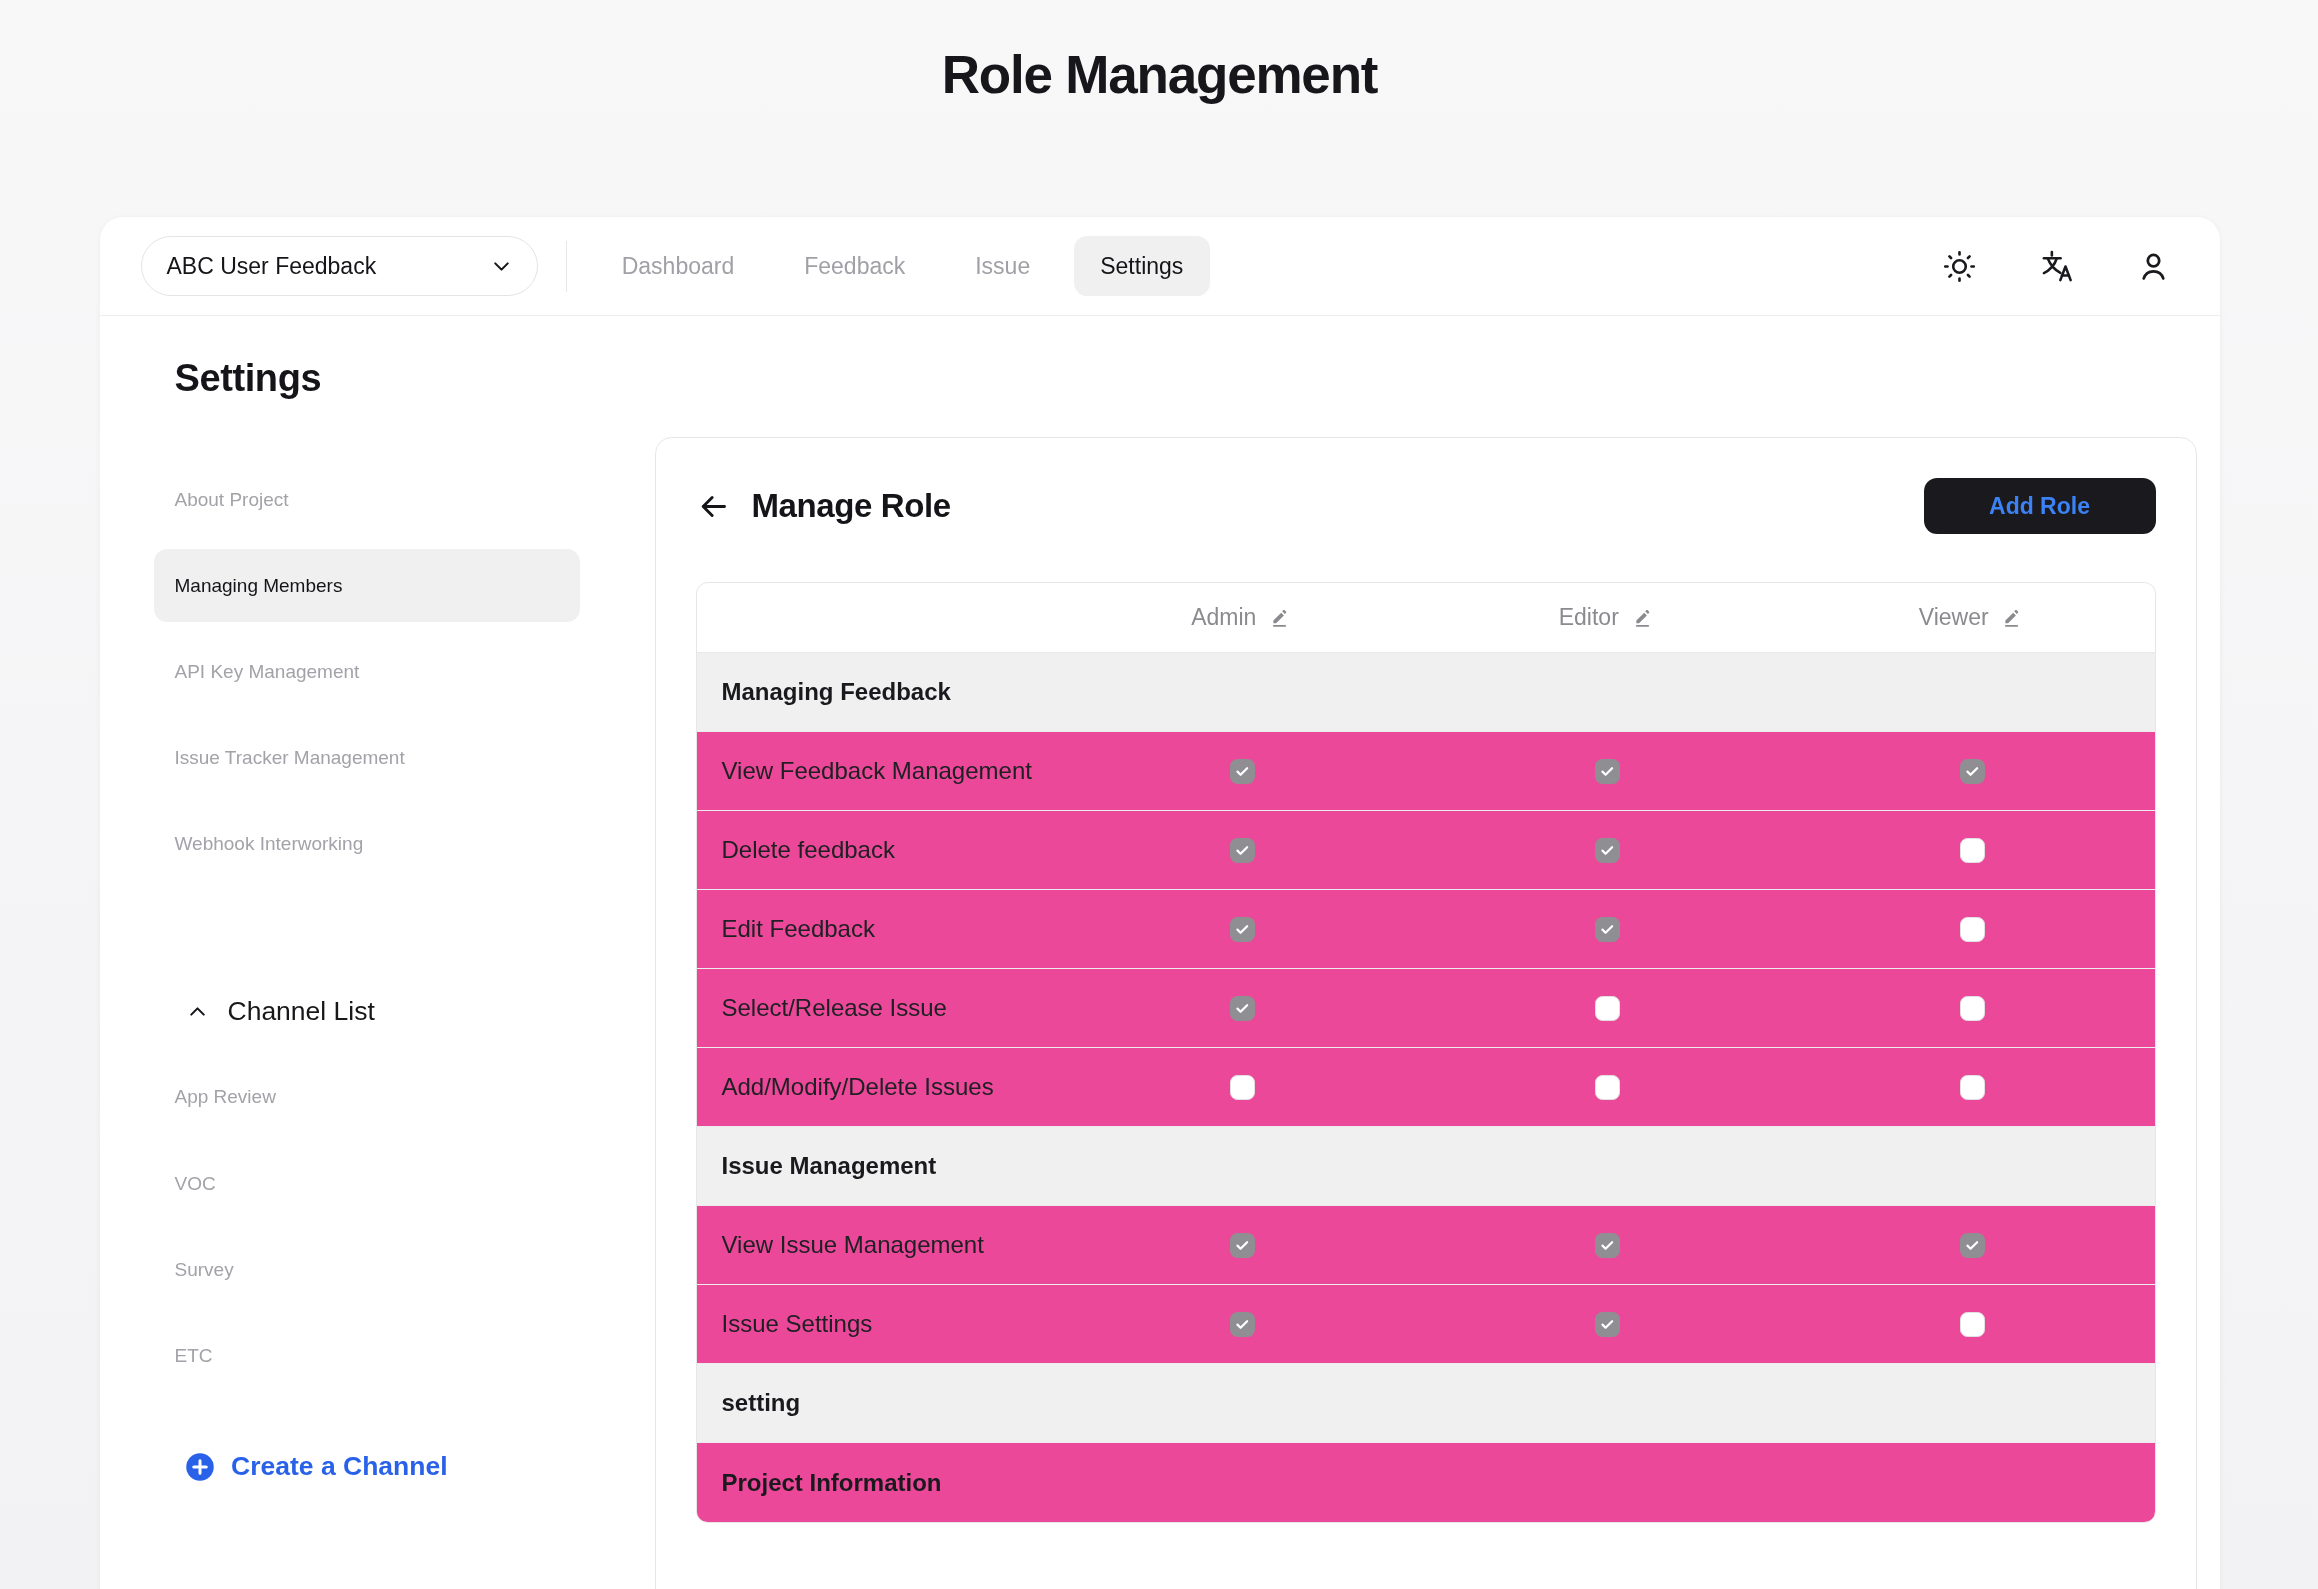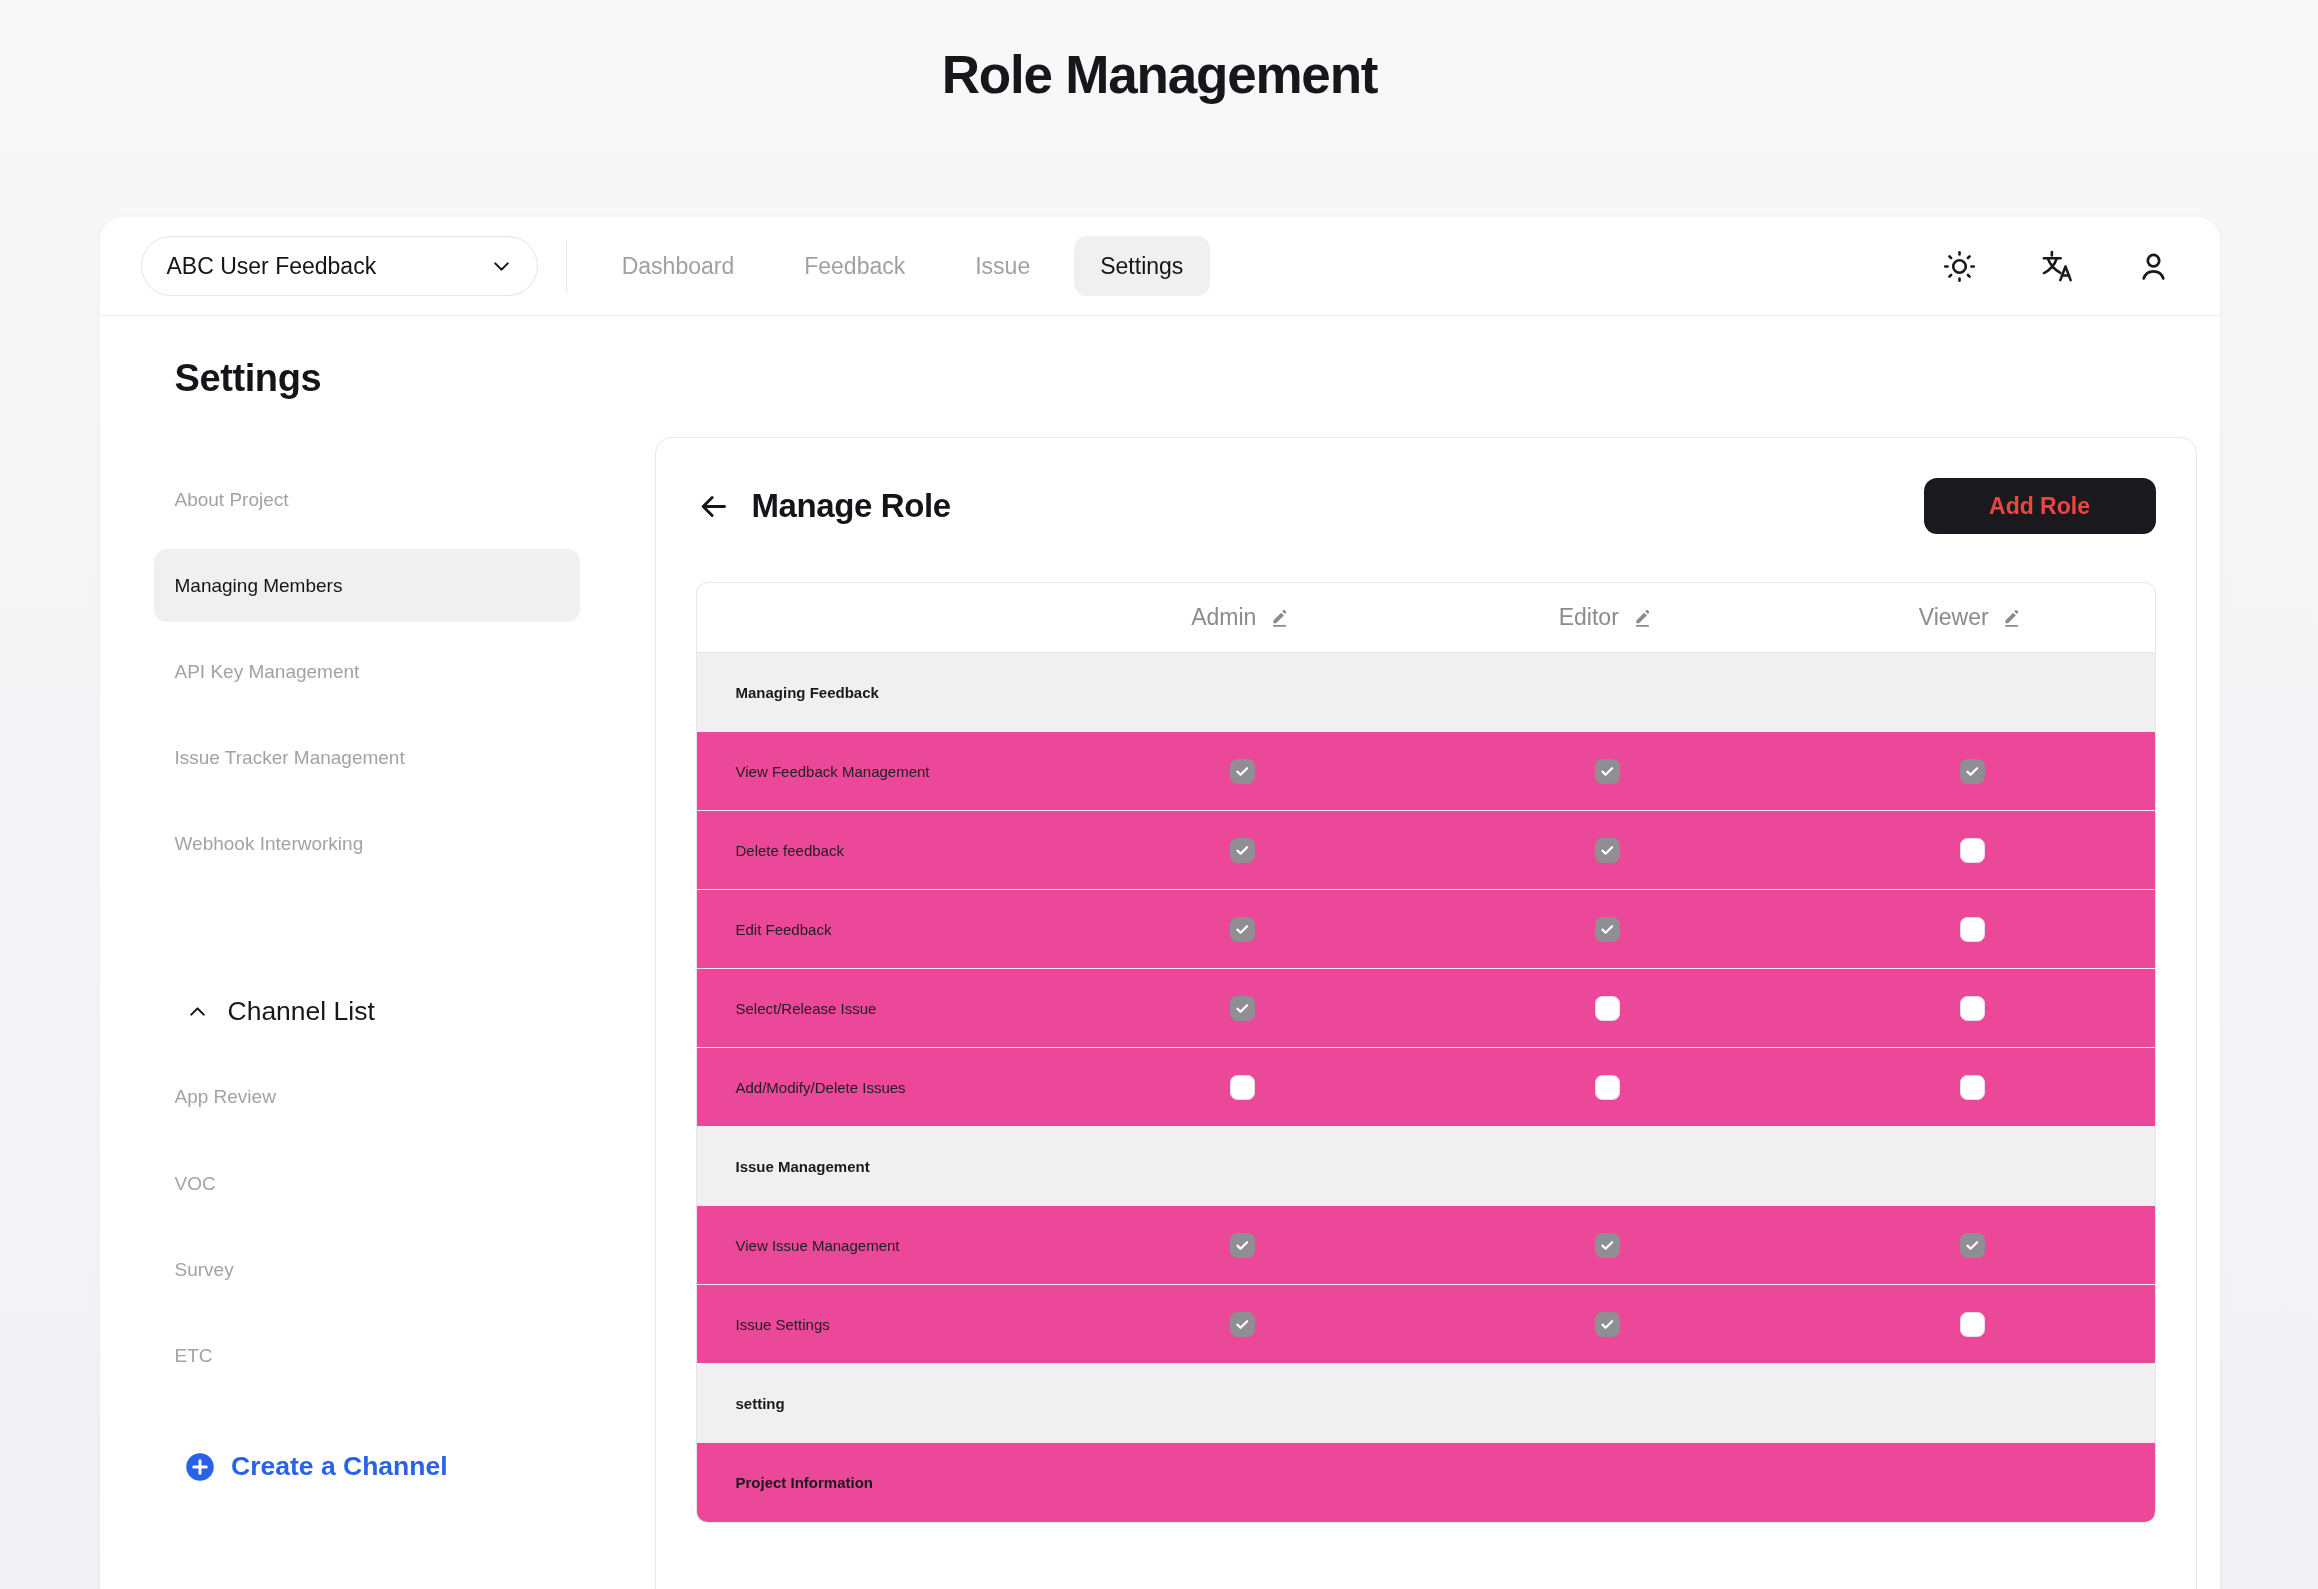--- a/index.html
+++ b/index.html
@@ -75,37 +75,37 @@
     border:1.7px solid #e6e6e9; border-radius:16.6px;
     padding:38px 40px 50px; min-height:1209px;
   }
   .panel-header { display:flex; align-items:center; justify-content:space-between; height:60px;gap:8px; }
   .panel-title-wrap { display:flex; align-items:center; gap:20px; }
   .back-btn { background:none; border:none; cursor:pointer; width:36px; height:36px;
     display:flex; align-items:center; justify-content:center; color:#151519; }
   .panel-title { font-size:33px; font-weight:700; color:#151519; letter-spacing:-0.4px; }
   .add-role-btn {
     width:232px; height:56px; border:none; border-radius:13.2px;
-    background:var(--btn-bg,#1a1a1e); color:#ef4444; font-size:23px; font-weight:600;
+    background:var(--btn-bg,#1a1a1e); color:#3b82f6; font-size:23px; font-weight:600;
     cursor:pointer; font-family:inherit;
   }
   
   .perm-table { margin-top:46px; border:1.7px solid #e6e6e9; border-radius:11.6px; overflow:hidden; background:#fff; }
   .trow { display:grid; grid-template-columns:363px 1fr 1fr 1fr; align-items:center; }
   .thead { height:70px; border-bottom:1.7px solid #e9e9eb; }
   .role-cell { display:flex; align-items:center; justify-content:center; gap:10px; }
   .role-cell .role-label { font-size:23px; color:#8a8a8f; }
   .edit-btn { background:none; border:none; cursor:pointer; width:26.5px; height:26.5px;
     display:flex; align-items:center; justify-content:center; color:#8a8a8f; }
   .row { height:79px; border-bottom:1.7px solid #ececef; background:#ec4899; }
   .row:last-child { border-bottom:none; }
   .row.section { background:var(--section-bg,#f0f0f1); }
   .row.section .cell-label { font-weight:700; color:#1a1a1e; grid-column:1 / -1; }
   .row.subheader .cell-label { font-weight:700; color:#1a1a1e; }
-  .cell-label { display:flex; align-items:center; padding-left:39px; font-size:15px; color:#202024; }
+  .cell-label { display:flex; align-items:center; padding-left:25px; font-size:24px; color:#202024; }
   .cell-check { display:flex; align-items:center; justify-content:center; }
   .checkbox {
     width:25px; height:25px; border-radius:7.5px; cursor:pointer;
     display:flex; align-items:center; justify-content:center;
     background:#fff; border:1.7px solid #e1e1e4;
   }
   .checkbox.checked { background:var(--check-bg,#8f8f93); border:none; }
   
   svg { display:block; }
 </style>

